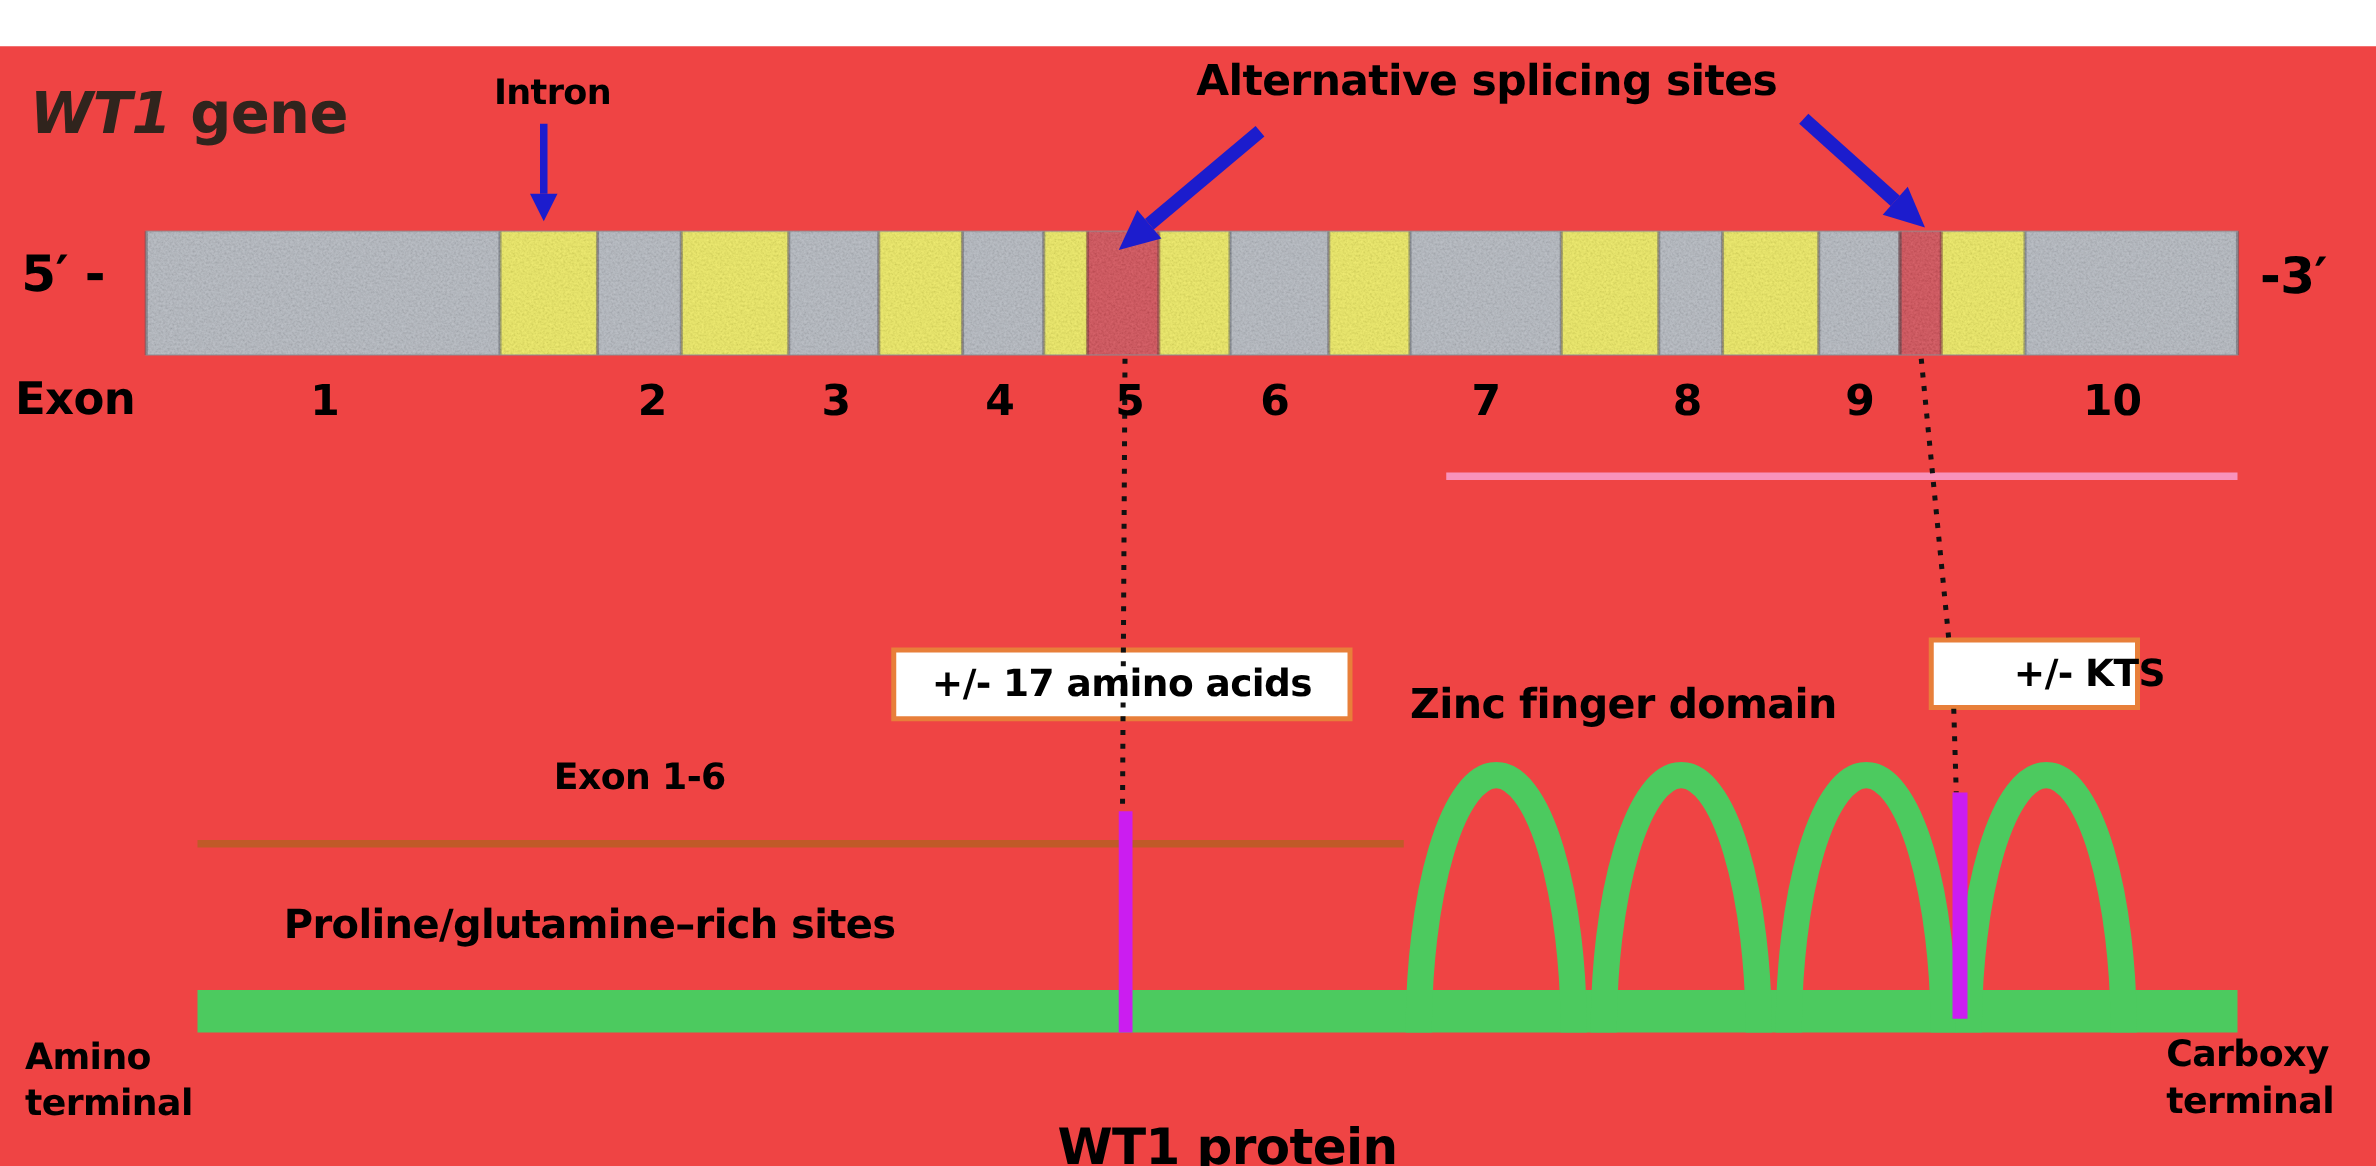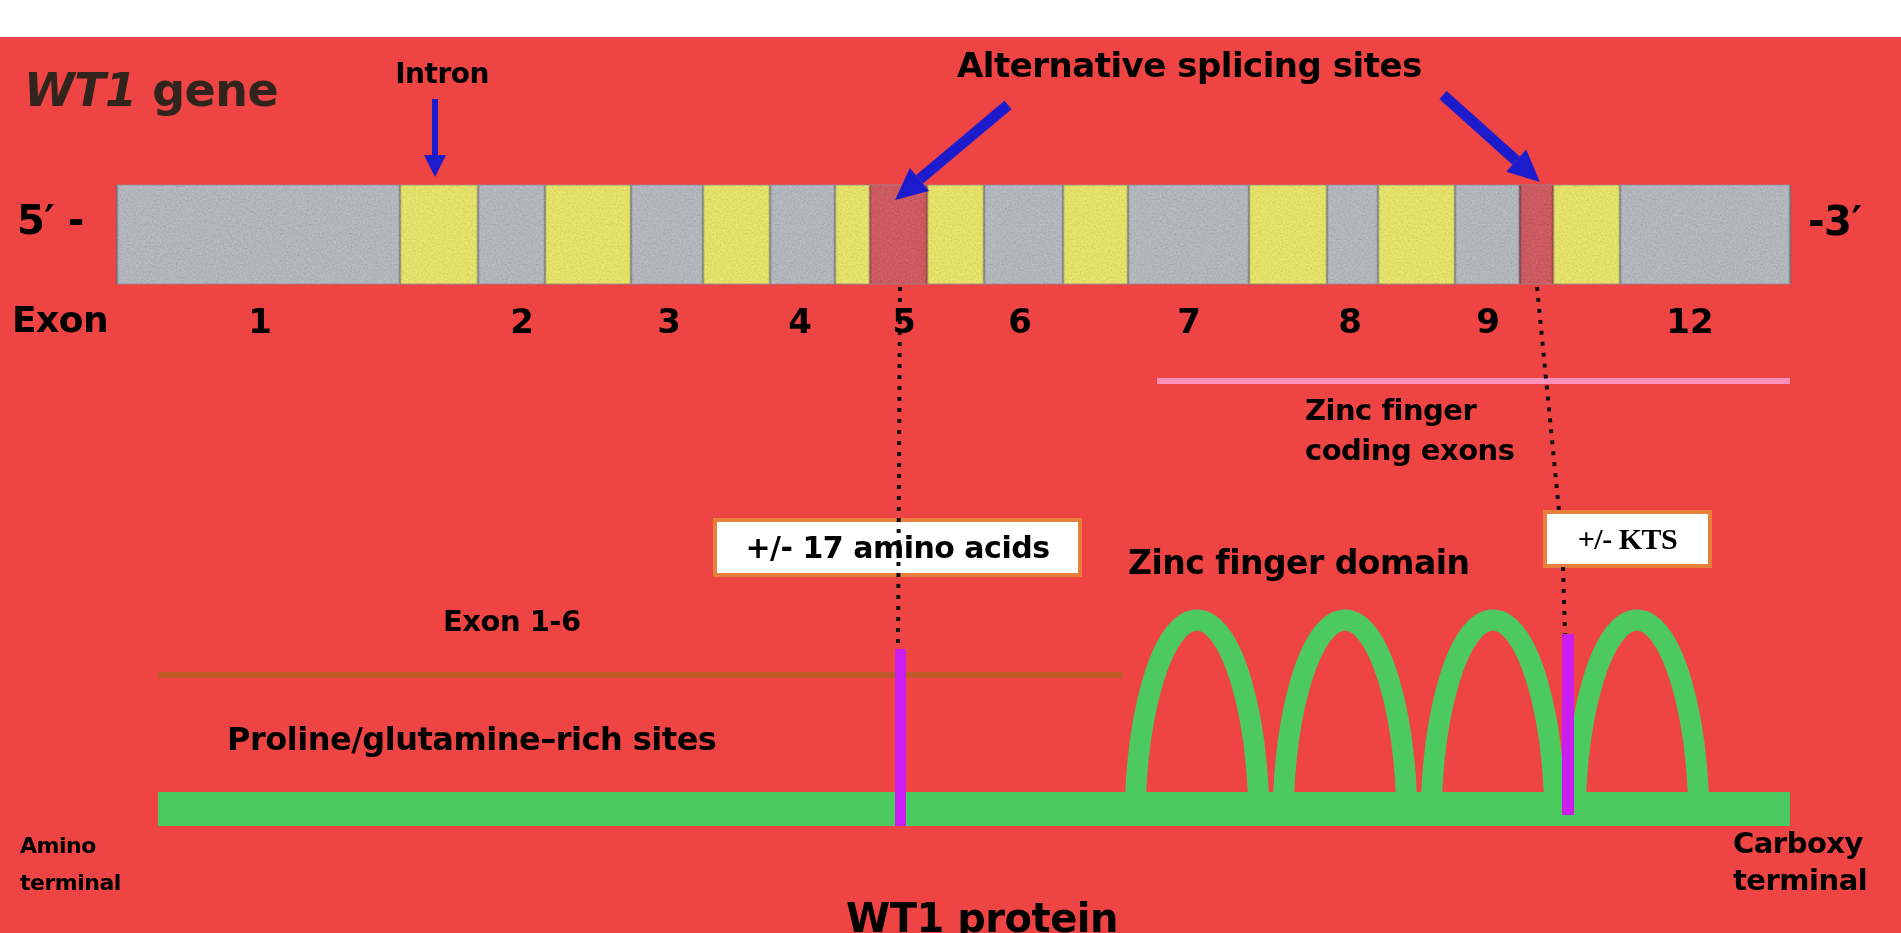--- a/index.html
+++ b/index.html
@@ -12,27 +12,27 @@
   #intron-label{left:442px;top:20px;font-size:28px;transform:translateX(-50%);text-align:right;}
   #alt-label{left:957px;top:8px;font-size:34px;}
   #five-prime{left:17px;top:160px;font-size:40px;}
   #three-prime{left:1808px;top:161px;font-size:40px;}
   #exon-word{left:12px;top:262px;font-size:36px;}
   .exon-num{position:absolute;top:264px;font-size:34px;font-weight:bold;transform:translateX(-50%);}
   #zinc-coding{left:1305px;top:353px;font-size:29px;line-height:40px;}
   #zinc-domain{left:1128px;top:506px;font-size:33px;}
   #exon16{left:443px;top:567px;font-size:29px;}
   #proline{left:227px;top:683px;font-size:32px;}
-  #amino{left:20px;top:790px;font-size:22px;line-height:37px;}
+  #amino{left:20px;top:790px;font-size:29px;line-height:37px;}
   #carboxy{left:1733px;top:788px;font-size:29px;line-height:37px;}
   #protein-label{left:982px;top:858px;font-size:40px;transform:translateX(-50%);}
   .boxlbl{position:absolute;display:flex;align-items:center;justify-content:center;
           font-weight:bold;font-size:30px;color:#000;letter-spacing:-0.5px;}
   #box-17aa-label{left:715px;top:483px;width:365px;height:55px;}
-  #box-kts-label{left:1545px;top:475px;width:165px;height:54px;font-family:Liberation Serif, serif;}
+  #box-kts-label{left:1589px;top:475px;width:165px;height:54px;}
 </style>
 </head>
 <body>
 
 <div class="stage">
 
   <svg id="diagram-svg" width="1901" height="933" viewBox="0 0 1901 933">
       <defs>
         <filter id="grain" x="0%" y="0%" width="100%" height="100%">
           <feTurbulence type="fractalNoise" baseFrequency="0.55" numOctaves="2" seed="7"></feTurbulence>
@@ -126,27 +126,23 @@
   <div id="exon-numbers">
       <span class="exon-num" style="left: 260px;">1</span>
       <span class="exon-num" style="left: 522px;">2</span>
       <span class="exon-num" style="left: 669px;">3</span>
       <span class="exon-num" style="left: 800px;">4</span>
       <span class="exon-num" style="left: 904px;">5</span>
       <span class="exon-num" style="left: 1020px;">6</span>
       <span class="exon-num" style="left: 1189px;">7</span>
       <span class="exon-num" style="left: 1350px;">8</span>
       <span class="exon-num" style="left: 1488px;">9</span>
-      <span class="exon-num" style="left: 1690px;">12</span>
+      <span class="exon-num" style="left: 1690px;">10</span>
     </div>
 
-  <div class="lbl" id="zinc-coding">
-    <div>Zinc finger</div>
-    <div>coding exons</div>
-  </div>
 
   <div class="boxlbl" id="box-17aa-label">+/- 17 amino acids</div>
   <div class="boxlbl" id="box-kts-label">+/- KTS</div>
 
   <div class="lbl" id="zinc-domain">Zinc finger domain</div>
   <div class="lbl" id="exon16">Exon 1-6</div>
   <div class="lbl" id="proline">Proline/glutamine–rich sites</div>
 
   <div class="lbl" id="amino">
     <div>Amino</div>

